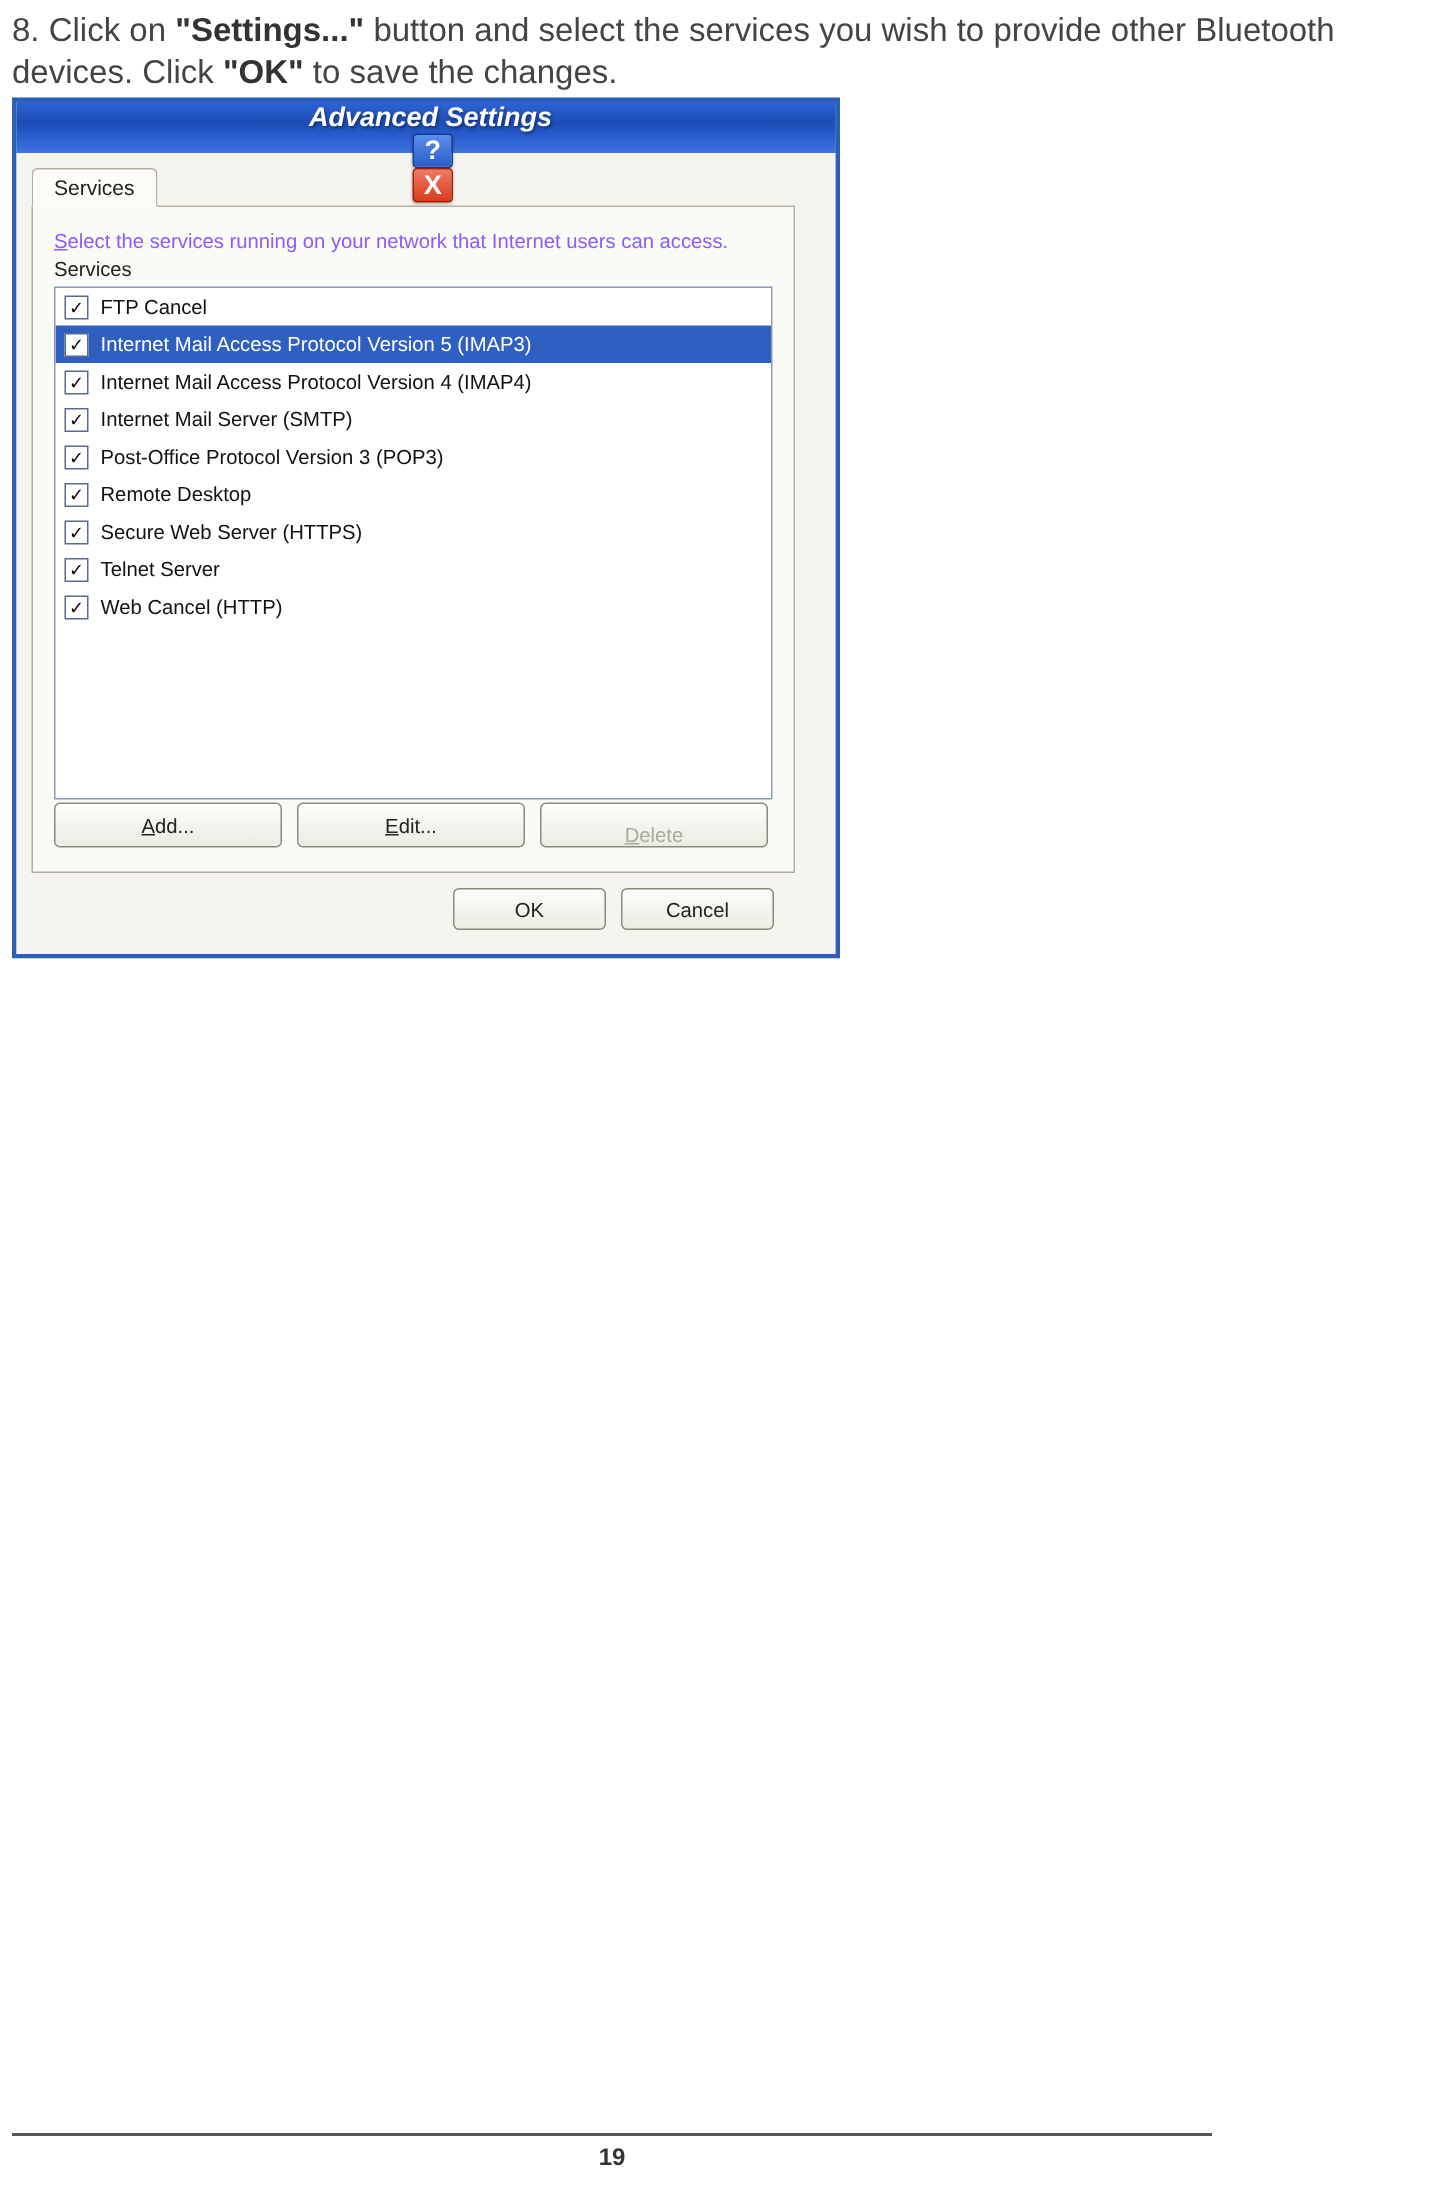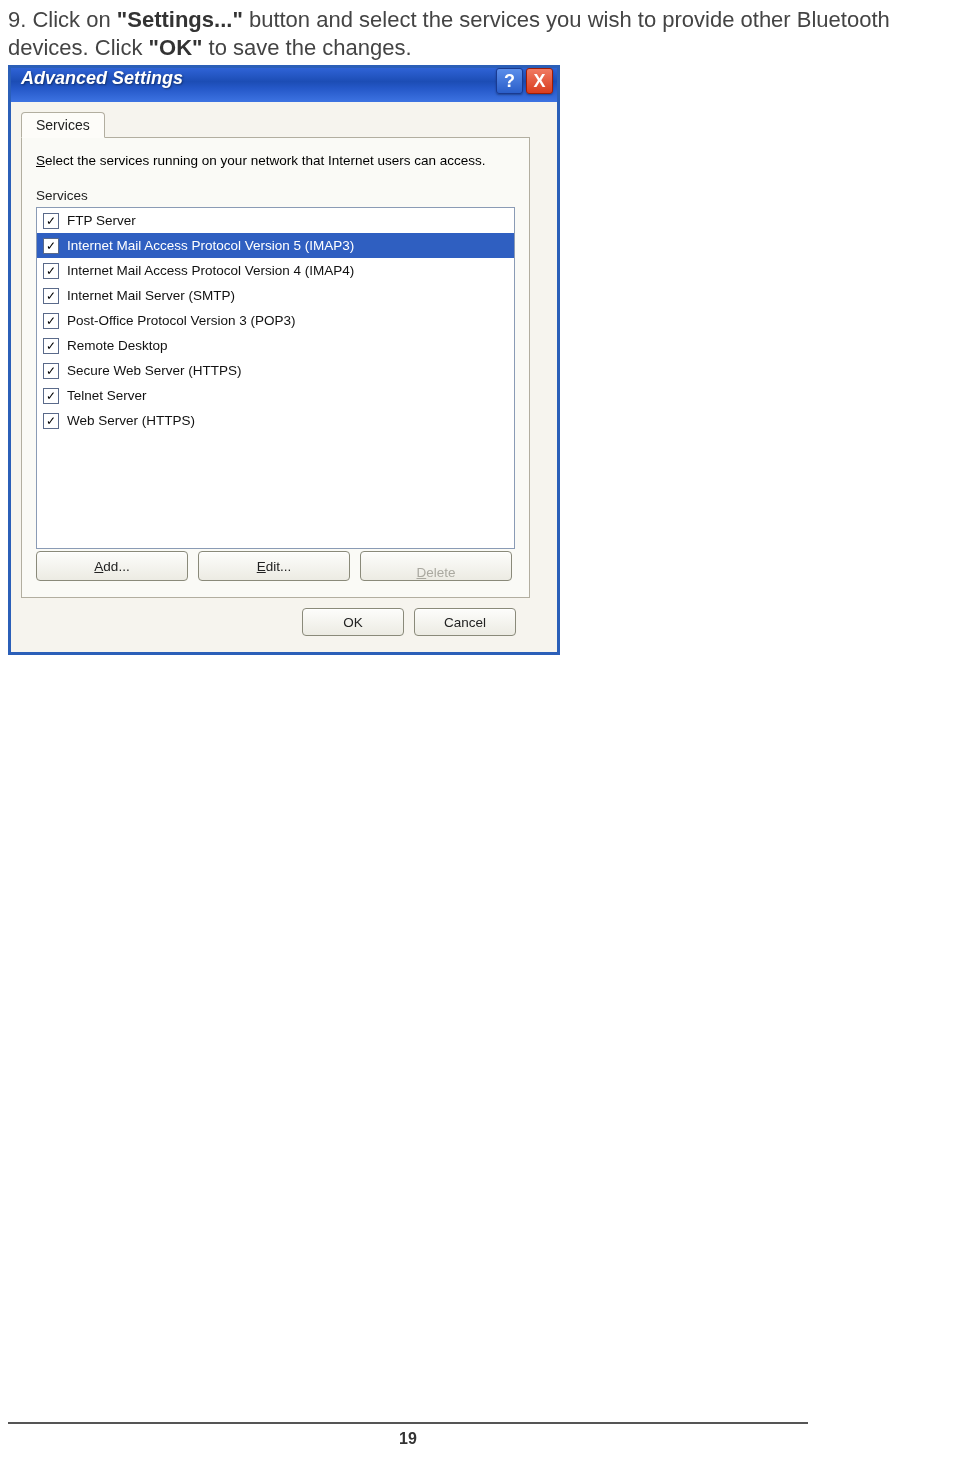--- a/index.html
+++ b/index.html
@@ -22,23 +22,24 @@
   .dialog-wrap {
     border: 3px solid #2b5fb8;
     width: 546px;
     background: #e9e7df;
     box-shadow: 0 0 0 1px #5277c6 inset;
   }
   .titlebar {
     height: 34px;
     background: linear-gradient(to bottom, #2f63d6 0%, #1c4db5 40%, #2558c8 60%, #3d73e2 100%);
     display: flex;
-    align-items: flex-start;
+    align-items: center;
     padding: 0 4px 0 10px;
     position: relative;
+    flex-direction: column;
   }
   .titlebar-title {
     color: #fff;
     font-weight: bold;
     font-style: italic;
     font-size: 18px;
     text-shadow: 1px 1px 2px rgba(0,0,0,0.4);
     flex: 1;
   }
   .title-btn {
@@ -76,23 +77,23 @@
   }
   .tab-panel {
     background: #fafaf6;
     border: 1px solid #b2aea0;
     padding: 14px 14px 16px 14px;
     position: relative;
     z-index: 1;
   }
   .desc {
     font-size: 13.5px;
-    color: #000000;
+    color: #8b5cf6;
     line-height: 1.35;
-    margin-bottom: 18px;
+    margin-bottom: 2px;
   }
   .desc .ul { text-decoration: underline; }
   .list-label {
     font-size: 13.5px;
     color: #222;
     margin-bottom: 4px;
   }
   .svc-list {
     border: 1px solid #8a9bb5;
     background: #fff;
@@ -167,21 +168,21 @@
     border-top: 2px solid #555;
     margin: 0 8px 6px 8px;
   }
   .page-num { font-weight: bold; font-size: 16px; color:#333;}
 </style>
 </head>
 <body>
 
 <div class="page">
   <p class="instruction">
-    <span>9. Click on </span><b>"Settings..."</b><span> button and select the services you wish to provide other Bluetooth devices. Click </span><b>"OK"</b><span> to save the changes.</span>
+    <span>8. Click on </span><b>"Settings..."</b><span> button and select the services you wish to provide other Bluetooth devices. Click </span><b>"OK"</b><span> to save the changes.</span>
   </p>
 
   <div class="dialog-wrap">
     <div class="titlebar">
       <span class="titlebar-title">Advanced Settings</span>
       <div class="title-btn help-btn">
           <span>?</span>
         </div>
       <div class="title-btn close-btn">
           <span>X</span>
@@ -192,21 +193,21 @@
         <div class="tab">Services</div>
       </div>
       <div class="tab-panel">
         <div class="desc">
           <span class="ul">S</span><span>elect the services running on your network that Internet users can access.</span>
         </div>
         <div class="list-label">Services</div>
         <div class="svc-list" id="svc-list">
             <div class="svc-item">
               <span class="chk">✓</span>
-              <span>FTP Server</span>
+              <span>FTP Cancel</span>
             </div>
             <div class="svc-item selected">
               <span class="chk">✓</span>
               <span>Internet Mail Access Protocol Version 5 (IMAP3)</span>
             </div>
             <div class="svc-item">
               <span class="chk">✓</span>
               <span>Internet Mail Access Protocol Version 4 (IMAP4)</span>
             </div>
             <div class="svc-item">
@@ -224,21 +225,21 @@
             <div class="svc-item">
               <span class="chk">✓</span>
               <span>Secure Web Server (HTTPS)</span>
             </div>
             <div class="svc-item">
               <span class="chk">✓</span>
               <span>Telnet Server</span>
             </div>
             <div class="svc-item">
               <span class="chk">✓</span>
-              <span>Web Server (HTTPS)</span>
+              <span>Web Cancel (HTTP)</span>
             </div>
           </div>
         <div class="btnrow">
           <div class="xpbtn">
               <span><span class="ul">A</span><span>dd...</span></span>
             </div>
           <div class="xpbtn">
               <span><span class="ul">E</span><span>dit...</span></span>
             </div>
           <div class="xpbtn disabled">

